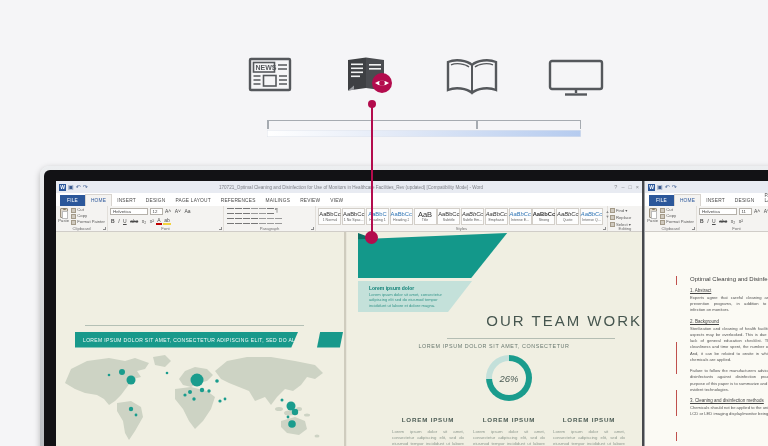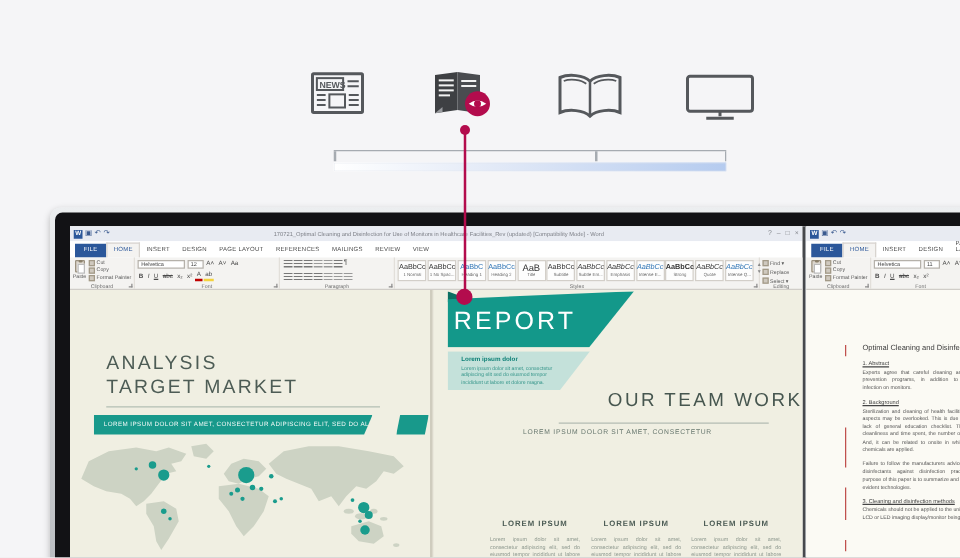--- a/index.html
+++ b/index.html
@@ -339,22 +339,20 @@
                   <span class="bx"></span>
                   <span>Select</span>
                   <span>▾</span>
                 </div>
               <span class="glabel">Editing</span>
             </div>
           </div>
 
           <div class="doc">
             <div class="lp">
-              <div class="an-h" style="top:50px">ANALYSIS</div>
-              <div class="an-h" style="top:69px">TARGET MARKET</div>
               <div class="an-line"></div>
               <div class="lban">LOREM IPSUM DOLOR SIT AMET, CONSECTETUR ADIPISCING ELIT, SED DO ALIQUA</div>
               <div class="lban2"></div>
               <svg class="map" width="283" height="97" viewBox="0 0 283 97">
                 <g fill="#cdd3c4">
                   <path d="M8 34 L14 20 L30 12 L52 9 L68 12 L78 9 L92 14 L88 20 L80 22 L84 28 L76 30 L70 38 L64 46 L58 52 L52 56 L47 50 L40 46 L28 44 L18 40 Z"></path>
                   <path d="M96 8 L108 6 L114 12 L108 18 L98 16 Z"></path>
                   <path d="M60 54 L74 52 L84 58 L86 68 L78 82 L72 91 L68 84 L66 72 L60 62 Z"></path>
                   <path d="M122 30 L128 22 L138 18 L150 20 L156 26 L150 32 L142 34 L134 38 L126 36 Z"></path>
                   <path d="M118 40 L134 38 L150 42 L158 48 L154 60 L146 72 L138 80 L132 72 L126 60 L118 50 Z"></path>
@@ -387,29 +385,33 @@
                     <circle cx="238" cy="63" r="3.2" fill="#1a9c8d"></circle>
                     <circle cx="231" cy="68" r="1.4" fill="#1a9c8d"></circle>
                     <circle cx="235" cy="75" r="3.8" fill="#1a9c8d"></circle>
                   </g>
               </svg>
             </div>
             <div class="psep"></div>
             <div class="cp">
               <div class="rfold"></div>
               <div class="rban"></div>
-              <div class="rtitle">REPORT</div>
               <div class="callout">
                 <div class="ctitle">Lorem ipsum dolor</div>
                 <div class="cbody">Lorem ipsum dolor sit amet, consectetur adipiscing elit sed do eiusmod tempor incididunt ut labore et dolore magna.</div>
               </div>
               <div class="tw-h">OUR TEAM WORK</div>
               <div class="tw-line"></div>
               <div class="tw-sub">LOREM IPSUM DOLOR SIT AMET, CONSECTETUR</div>
 
+              <div class="donut" style="left: 140px; background: conic-gradient(rgb(26, 156, 141) 0deg, rgb(26, 156, 141) 74%, rgb(195, 224, 218) 74%, rgb(195, 224, 218) 100%);">
+                <div class="hole">
+                    <span class="pct">26%</span>
+                  </div>
+              </div>
               <div class="slab" style="left:42px">LOREM IPSUM</div>
               <div class="slab" style="left:123px">LOREM IPSUM</div>
               <div class="slab" style="left:203px">LOREM IPSUM</div>
               <div class="sbody" style="left:46px">Lorem ipsum dolor sit amet, consectetur adipiscing elit, sed do eiusmod tempor incididunt ut labore et dolore.</div>
               <div class="sbody" style="left:127px">Lorem ipsum dolor sit amet, consectetur adipiscing elit, sed do eiusmod tempor incididunt ut labore et dolore.</div>
               <div class="sbody" style="left:207px">Lorem ipsum dolor sit amet, consectetur adipiscing elit, sed do eiusmod tempor incididunt ut labore et dolore.</div>
             </div>
           </div>
         </div>
 

